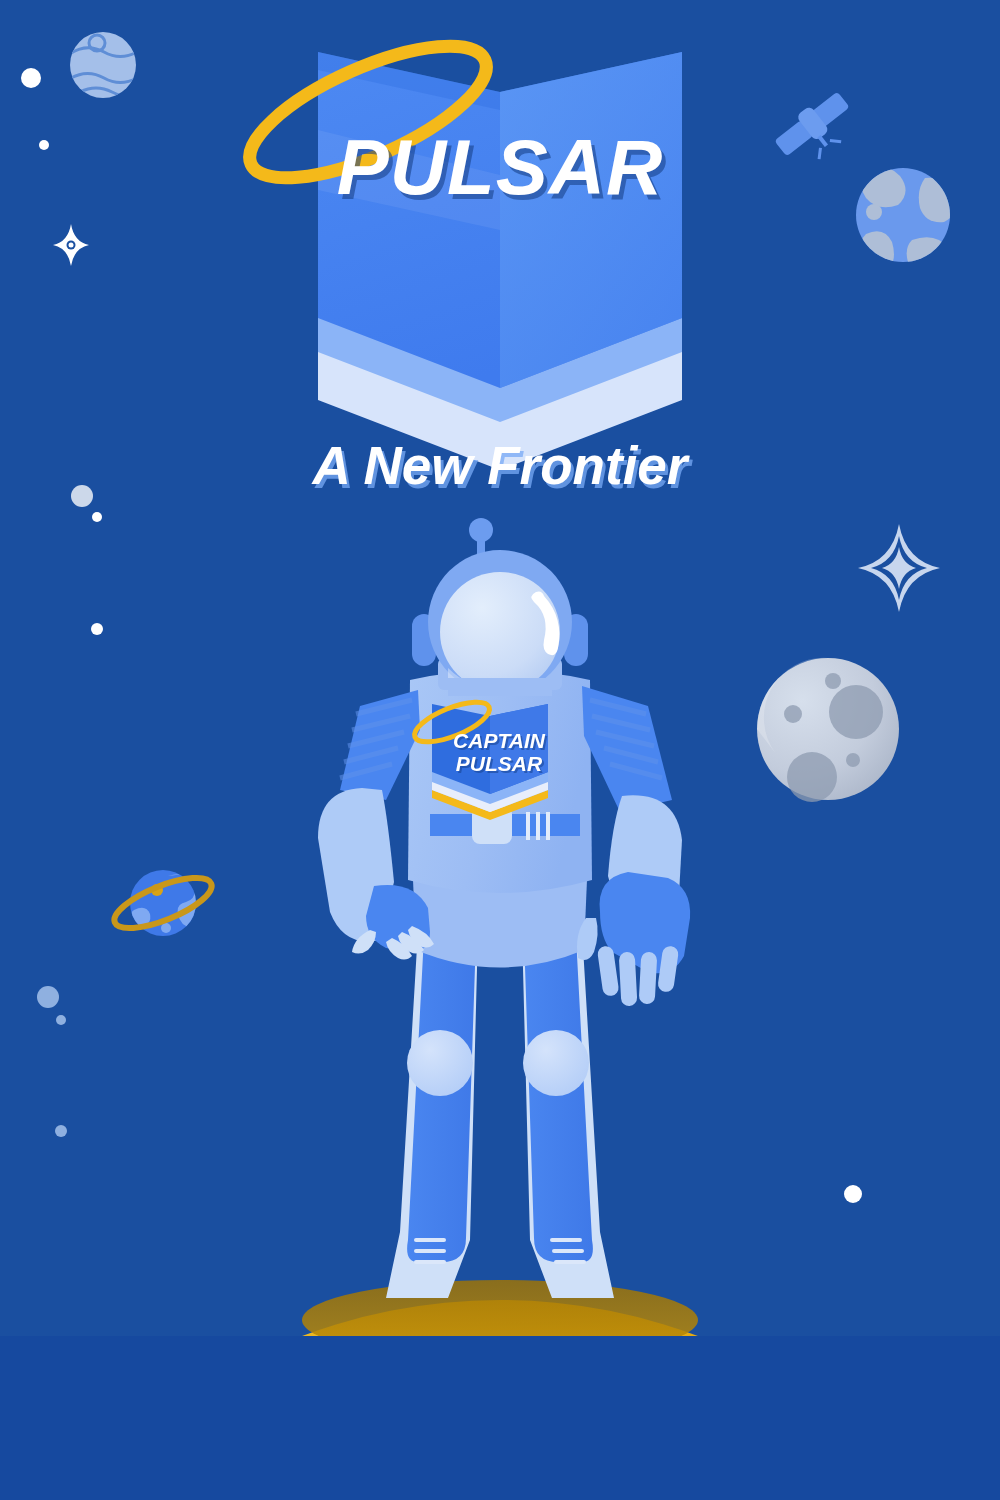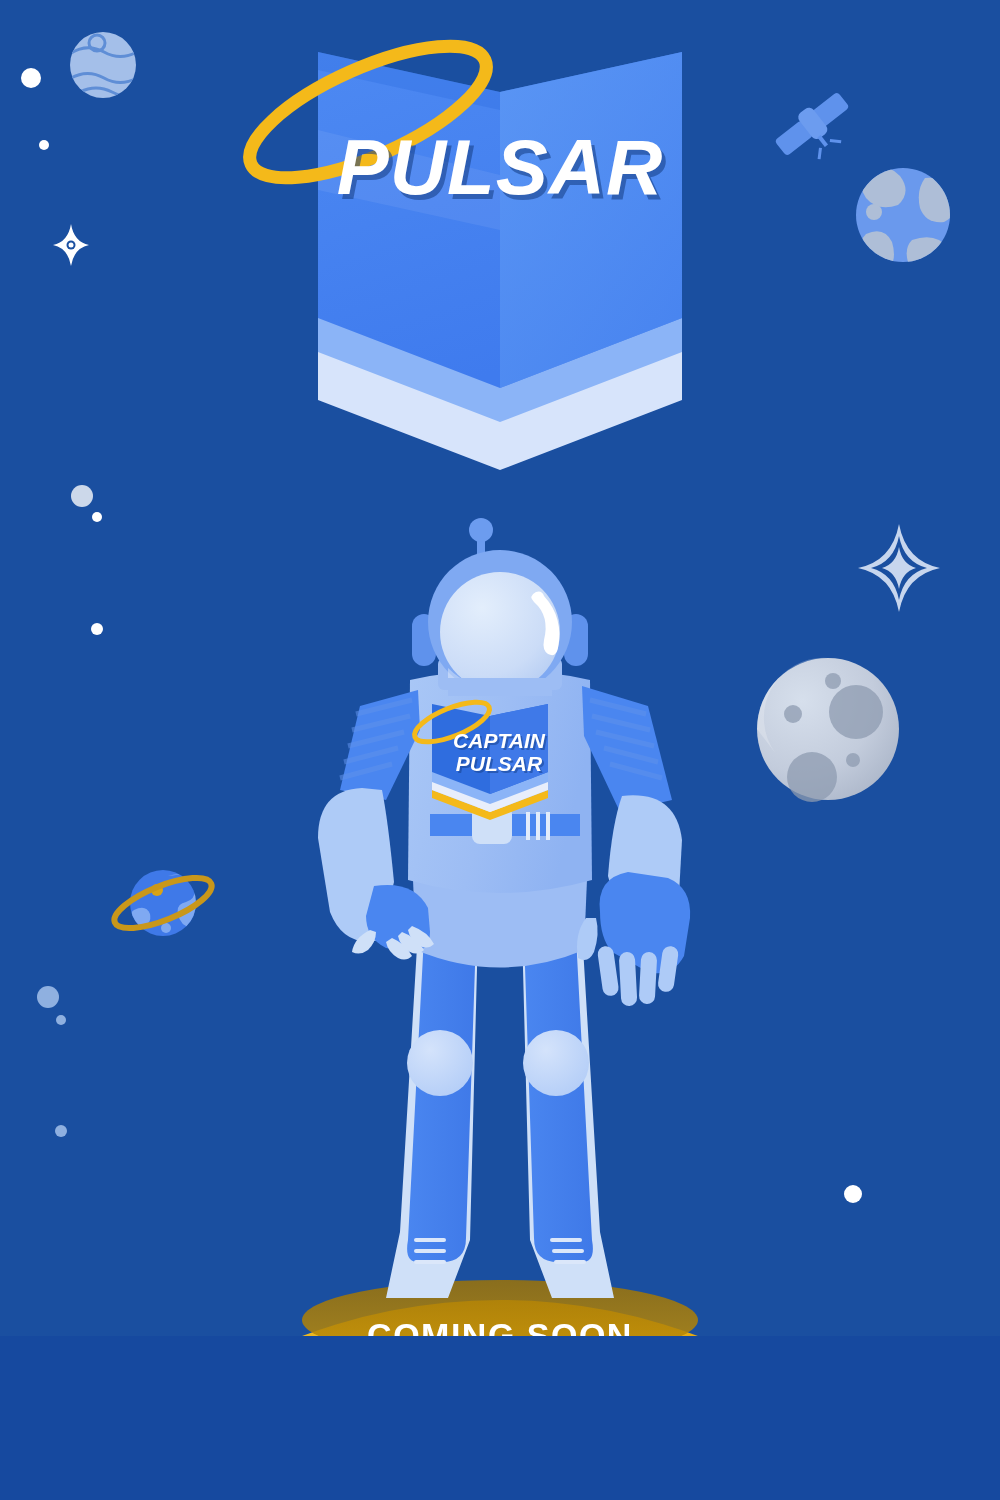--- a/index.html
+++ b/index.html
@@ -234,20 +234,21 @@
     <path d="M500 92 L682 52 L682 318 L500 388 Z" fill="url(#gradShieldRight)" opacity="0.75"></path>
 
     <path d="M318 52 L500 92 L500 110 L318 70 Z" fill="#2f6ddf" opacity="0.35"></path>
 
     <path d="M318 130 L500 175 L500 230 L318 190 Z" fill="#ffffff" opacity="0.07"></path>
 
     <ellipse cx="368" cy="112" rx="128" ry="44" fill="none" stroke="#f4b91a" stroke-width="13" transform="rotate(-24 368 112)"></ellipse>
   </svg>
 
   <h1 class="txt" id="logo-line1">PULSAR</h1>
+  <h2 class="txt" id="subtitle">A New Frontier</h2>
 
   <svg class="layer" viewBox="0 0 1000 1500">
 
     <g>
       <path d="M418 930 L478 930 L470 1240 L448 1298 L386 1298 L400 1232 Z" fill="#cfe0f8"></path>
       <path d="M424 936 L476 936 L466 1238 Q466 1262 442 1262 L418 1262 Q404 1262 408 1240 Z" fill="url(#gradLeg)"></path>
       <circle cx="440" cy="1063" r="33" fill="url(#gradKnee)"></circle>
       <g stroke="#dbe7fa" stroke-width="4" stroke-linecap="round">
         <path d="M416 1240 L444 1240"></path>
         <path d="M416 1251 L444 1251"></path>
@@ -339,21 +340,20 @@
       <path d="M432 764 L432 782 L490 804 L548 782 L548 764 L490 786 Z" fill="#8bb4f7"></path>
       <path d="M432 704 L490 716 L548 704 L548 772 L490 794 L432 772 Z" fill="#2f6ddf"></path>
       <path d="M490 716 L548 704 L548 772 L490 794 Z" fill="#3f79e8"></path>
       <ellipse cx="452" cy="722" rx="40" ry="14" fill="none" stroke="#f4b91a" stroke-width="5" transform="rotate(-22 452 722)"></ellipse>
     </g>
   </svg>
 
   <span class="txt" id="badge-line1">CAPTAIN</span>
   <span class="txt" id="badge-line2">PULSAR</span>
 
-  <div class="txt" id="coming-soon">COMING SOON</div>
 
   <div id="skeleton-container">
       <div class="skel" style="left: 174px; top: 1371px; width: 198px; height: 22px; background: rgb(232, 237, 249);"></div>
       <div class="skel" style="left: 380px; top: 1371px; width: 436px; height: 22px; background: rgb(232, 237, 249);"></div>
       <div class="skel" style="left: 181px; top: 1399px; width: 254px; height: 22px; background: rgb(232, 237, 249);"></div>
       <div class="skel" style="left: 443px; top: 1399px; width: 182px; height: 22px; background: rgb(232, 237, 249);"></div>
       <div class="skel" style="left: 633px; top: 1399px; width: 192px; height: 22px; background: rgb(232, 237, 249);"></div>
       <div class="skel" style="left: 176px; top: 1427px; width: 108px; height: 22px; background: rgb(232, 237, 249);"></div>
       <div class="skel" style="left: 292px; top: 1427px; width: 108px; height: 22px; background: rgb(232, 237, 249);"></div>
       <div class="skel" style="left: 407px; top: 1427px; width: 387px; height: 22px; background: rgb(232, 237, 249);"></div>

